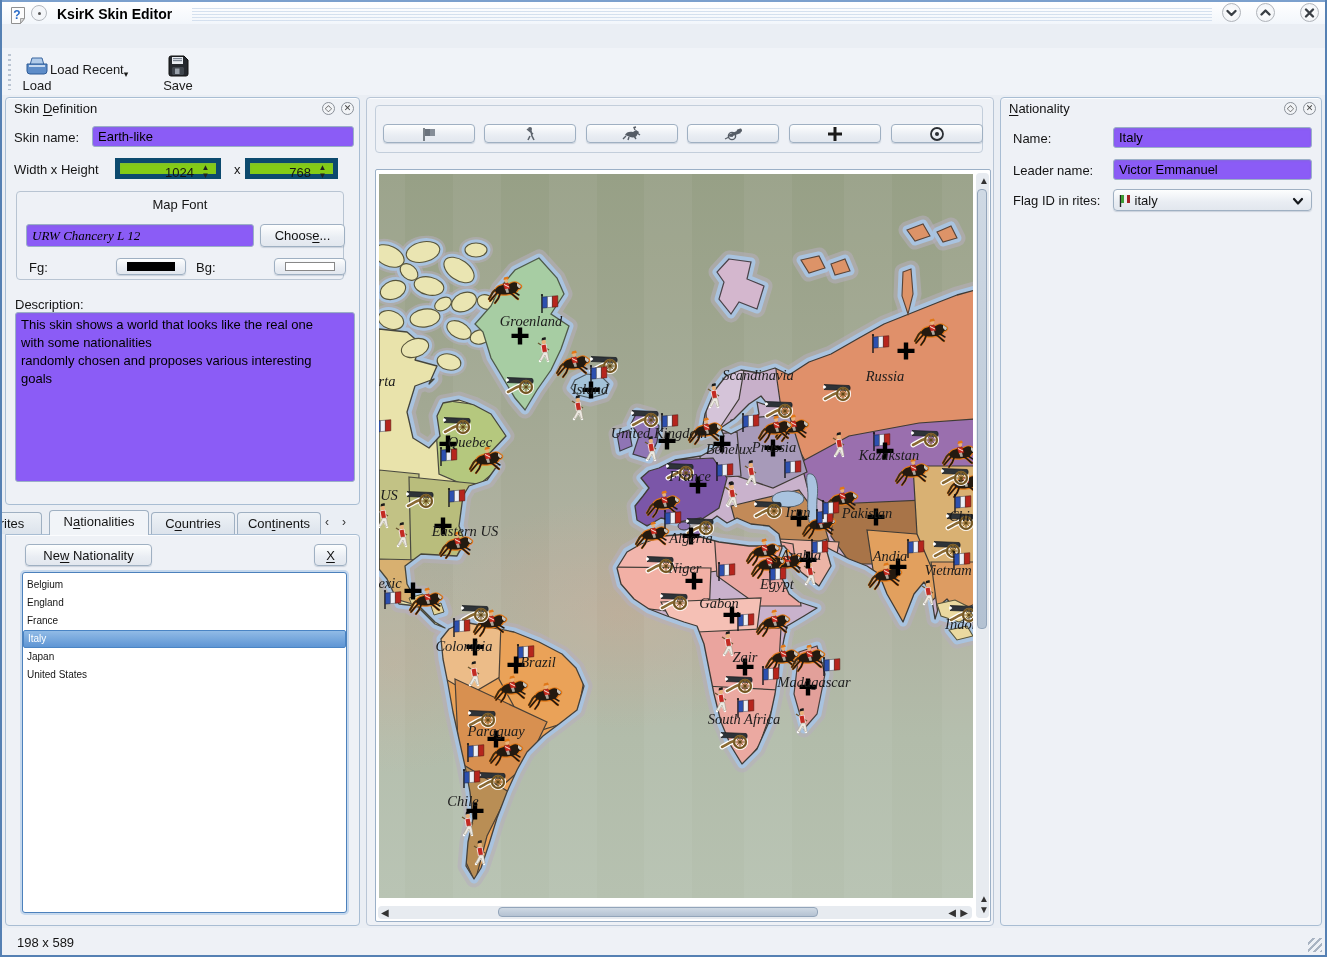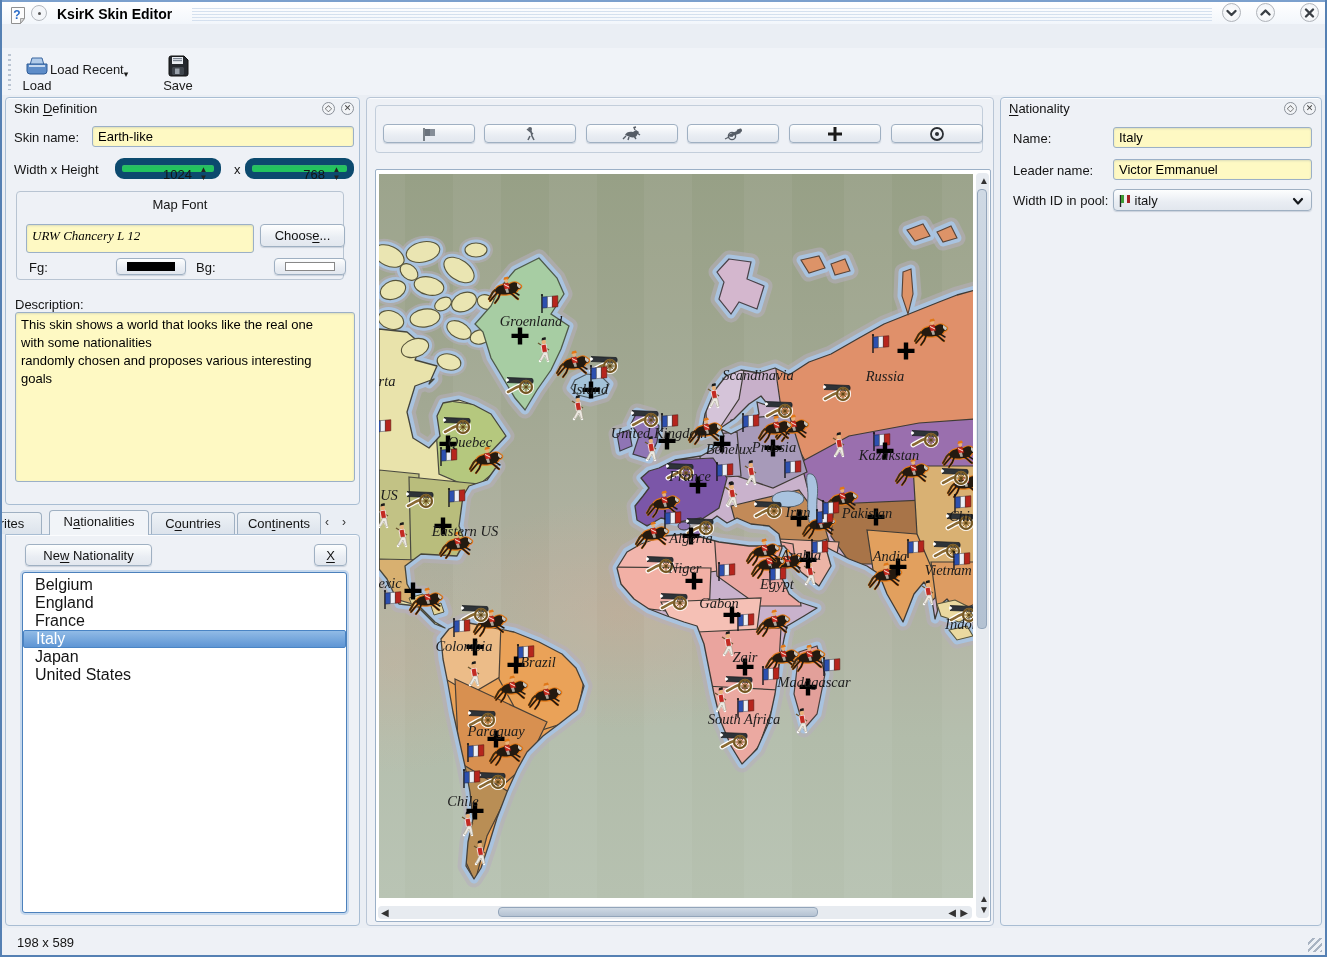--- a/index.html
+++ b/index.html
@@ -30,40 +30,40 @@
 #toolbar .grip { position:absolute; left:6px; top:6px; width:4px; height:36px;
   background:repeating-linear-gradient(to bottom,#b9c4d2 0 2px, rgba(0,0,0,0) 2px 5px); width:3px;}
 .tbitem { position:absolute; text-align:center; font-size:13px; color:#1a1a1a; }
 
 .panel { position:absolute; background:#eef1f6; border:1px solid #a8bdd3; border-radius:4px;
   box-shadow:inset 0 1px 0 #fbfcfe; }
 .phead { position:absolute; left:8px; top:3px; font-size:13px; color:#111; }
 .pbtn { position:absolute; top:4px; width:13px; height:13px; border:1px solid #8a9099;
   border-radius:50%; background:#f2f4f7; font-size:9px; line-height:11px; text-align:center; color:#444; }
 
-.tfield { position:absolute; background:#fef9c3; border:1px solid #9bb0c7; border-radius:3px;
+.tfield { position:absolute; background:#8b5cf6; border:1px solid #9bb0c7; border-radius:3px;
   font-size:13px; padding-left:5px; line-height:19px; color:#000; box-shadow:inset 0 1px 2px rgba(120,140,160,.25); }
 .btn { position:absolute; background:linear-gradient(#fdfefe,#e9edf3 60%,#e2e7ee);
   border:1px solid #9fb0c2; border-radius:4px; text-align:center; font-size:13px;
   box-shadow:0 1px 1px rgba(90,110,140,.25); color:#111; }
-.spin { position:absolute; background:#22c55e; border:7px solid #0c4a6e; border-radius:9px;
+.spin { position:absolute; background:#84cc16; border:5px solid #0c4a6e; border-radius:0;
   box-shadow:inset 0 1px 2px rgba(120,140,160,.25); }
 .spin .val { position:absolute; right:22px; top:2px; font-size:13px; }
 .spin .arr { position:absolute; right:4px; top:1px; width:13px; height:17px; font-size:8px;
   line-height:8px; text-align:center; color:#222; }
 .grp { position:absolute; border:1px solid #b8c4d2; border-radius:4px; }
 .grp .gtitle { position:absolute; top:-1px; left:0; right:0; text-align:center; font-size:13px; }
 
 .tab { position:absolute; border:1px solid #9fb0c2; border-bottom:none; border-radius:4px 4px 0 0;
   background:linear-gradient(#eef2f6,#dce3ec); text-align:center; font-size:13px; }
 .tab.active { background:#f1f4f8; }
 
 .list { position:absolute; background:#fff; border:1px solid #4c81bc; border-radius:3px;
   box-shadow:0 0 0 2px rgba(120,170,220,.35); }
-.list { padding-top:3px; } .list .row { height:18px; line-height:18px; padding-left:12px; font-size:16px; }
+.list { padding-top:3px; } .list .row { height:18px; line-height:18px; padding-left:4px; font-size:10px; }
 .row.sel { background:linear-gradient(#91bbe6,#5e95d4); color:#fff; border-radius:2px;
   border:1px solid #4a84c4; line-height:16px; }
 
 .sb { position:absolute; background:#e7ebf0; border-radius:4px; }
 .sb .handle { position:absolute; background:linear-gradient(#cfd9e4,#b4c2d2); border:1px solid #93a5ba; border-radius:4px; }
 .sbarr { position:absolute; font-size:10px; color:#333; line-height:10px; }
 #statusbar { position:absolute; left:2px; top:928px; width:1323px; height:27px; background:#eef1f6; }
 #statusbar .txt { position:absolute; left:15px; top:7px; }
 #statusbar .gripc { position:absolute; right:3px; bottom:3px; width:14px; height:14px;
   background:repeating-linear-gradient(135deg, rgba(0,0,0,0) 0 3px, #a9b4c2 3px 5px); }
@@ -133,27 +133,27 @@
   <div class="pbtn" style="right:24px;">◇</div>
   <div class="pbtn" style="right:5px;">✕</div>
   <span style="position:absolute; left:8px; top:32px;">Skin name:</span>
   <div class="tfield" style="left:86px; top:28px; width:262px; height:21px;">Earth-like</div>
   <span style="position:absolute; left:8px; top:64px;">Width x Height</span>
   <div class="spin" style="left:109px; top:60px; width:106px; height:21px;">
     <span class="val">1024</span>
       <span class="arr">▲<br>▼</span>
     </div>
   <span style="position:absolute; left:228px; top:64px;">x</span>
-  <div class="spin" style="left:239px; top:60px; width:109px; height:21px;">
+  <div class="spin" style="left:239px; top:60px; width:93px; height:21px;">
     <span class="val">768</span>
       <span class="arr">▲<br>▼</span>
     </div>
   <div class="grp" style="left:10px; top:93px; width:328px; height:89px;">
     <div class="gtitle" style="top:5px;">Map Font</div>
-    <div class="tfield" style="left:9px; top:32px; width:228px; height:29px; font-family:'Liberation Serif',serif; font-style:italic; line-height:21px;">URW Chancery L 12</div>
+    <div class="tfield" style="left:9px; top:32px; width:228px; height:23px; font-family:'Liberation Serif',serif; font-style:italic; line-height:21px;">URW Chancery L 12</div>
     <span style="position:absolute; left:12px; top:68px;">Fg:</span>
     <div class="btn" style="left:99px; top:66px; width:70px; height:17px;">
         <div style="position:absolute;left:10px;top:3px;right:10px;bottom:3px;background:#000;"></div>
       </div>
     <span style="position:absolute; left:179px; top:68px;">Bg:</span>
     <div class="btn" style="left:257px; top:66px; width:72px; height:17px;">
         <div style="position:absolute;left:10px;top:3px;right:10px;bottom:3px;background:#fff;border:1px solid #888;"></div>
       </div>
     <div class="btn" style="left:243px; top:32px; width:85px; height:23px; line-height:22px;">Choos<u>e</u>...</div>
   </div>
@@ -635,21 +635,21 @@
 </div>
 
 <div class="panel" style="left:1000px; top:97px; width:322px; height:829px;">
   <div class="phead"><u>N</u>ationality</div>
   <div class="pbtn" style="right:24px;">◇</div>
   <div class="pbtn" style="right:5px;">✕</div>
   <span style="position:absolute; left:12px; top:131px; top:33px;">Name:</span>
   <div class="tfield" style="left:112px; top:29px; width:199px; height:21px;">Italy</div>
   <span style="position:absolute; left:12px; top:65px;">Leader name:</span>
   <div class="tfield" style="left:112px; top:61px; width:199px; height:21px;">Victor Emmanuel</div>
-  <span style="position:absolute; left:12px; top:95px;">Width ID in pool:</span>
+  <span style="position:absolute; left:12px; top:95px;">Flag ID in rites:</span>
   <div class="btn" style="left:112px; top:91px; width:199px; height:22px; text-align:left; padding-left:5px; line-height:21px;">
     <svg width="12" height="14" viewBox="0 0 12 14" style="vertical-align:-3px;">
       <line x1="1.5" y1="1" x2="1.5" y2="13" stroke="#222" stroke-width="1.4"></line>
       <rect x="2" y="1" width="3" height="8" fill="#3d9b35"></rect>
         <rect x="5" y="1" width="3" height="8" fill="#eee"></rect>
         <rect x="8" y="1" width="3" height="8" fill="#a32125"></rect>
     </svg> italy
     <span style="position:absolute; right:6px; top:3px;"><svg width="14" height="14">
           <path d="M3,5 L7,9.5 L11,5" fill="none" stroke="#16191d" stroke-width="2.2" stroke-linecap="round" stroke-linejoin="round"></path>
         </svg></span>

